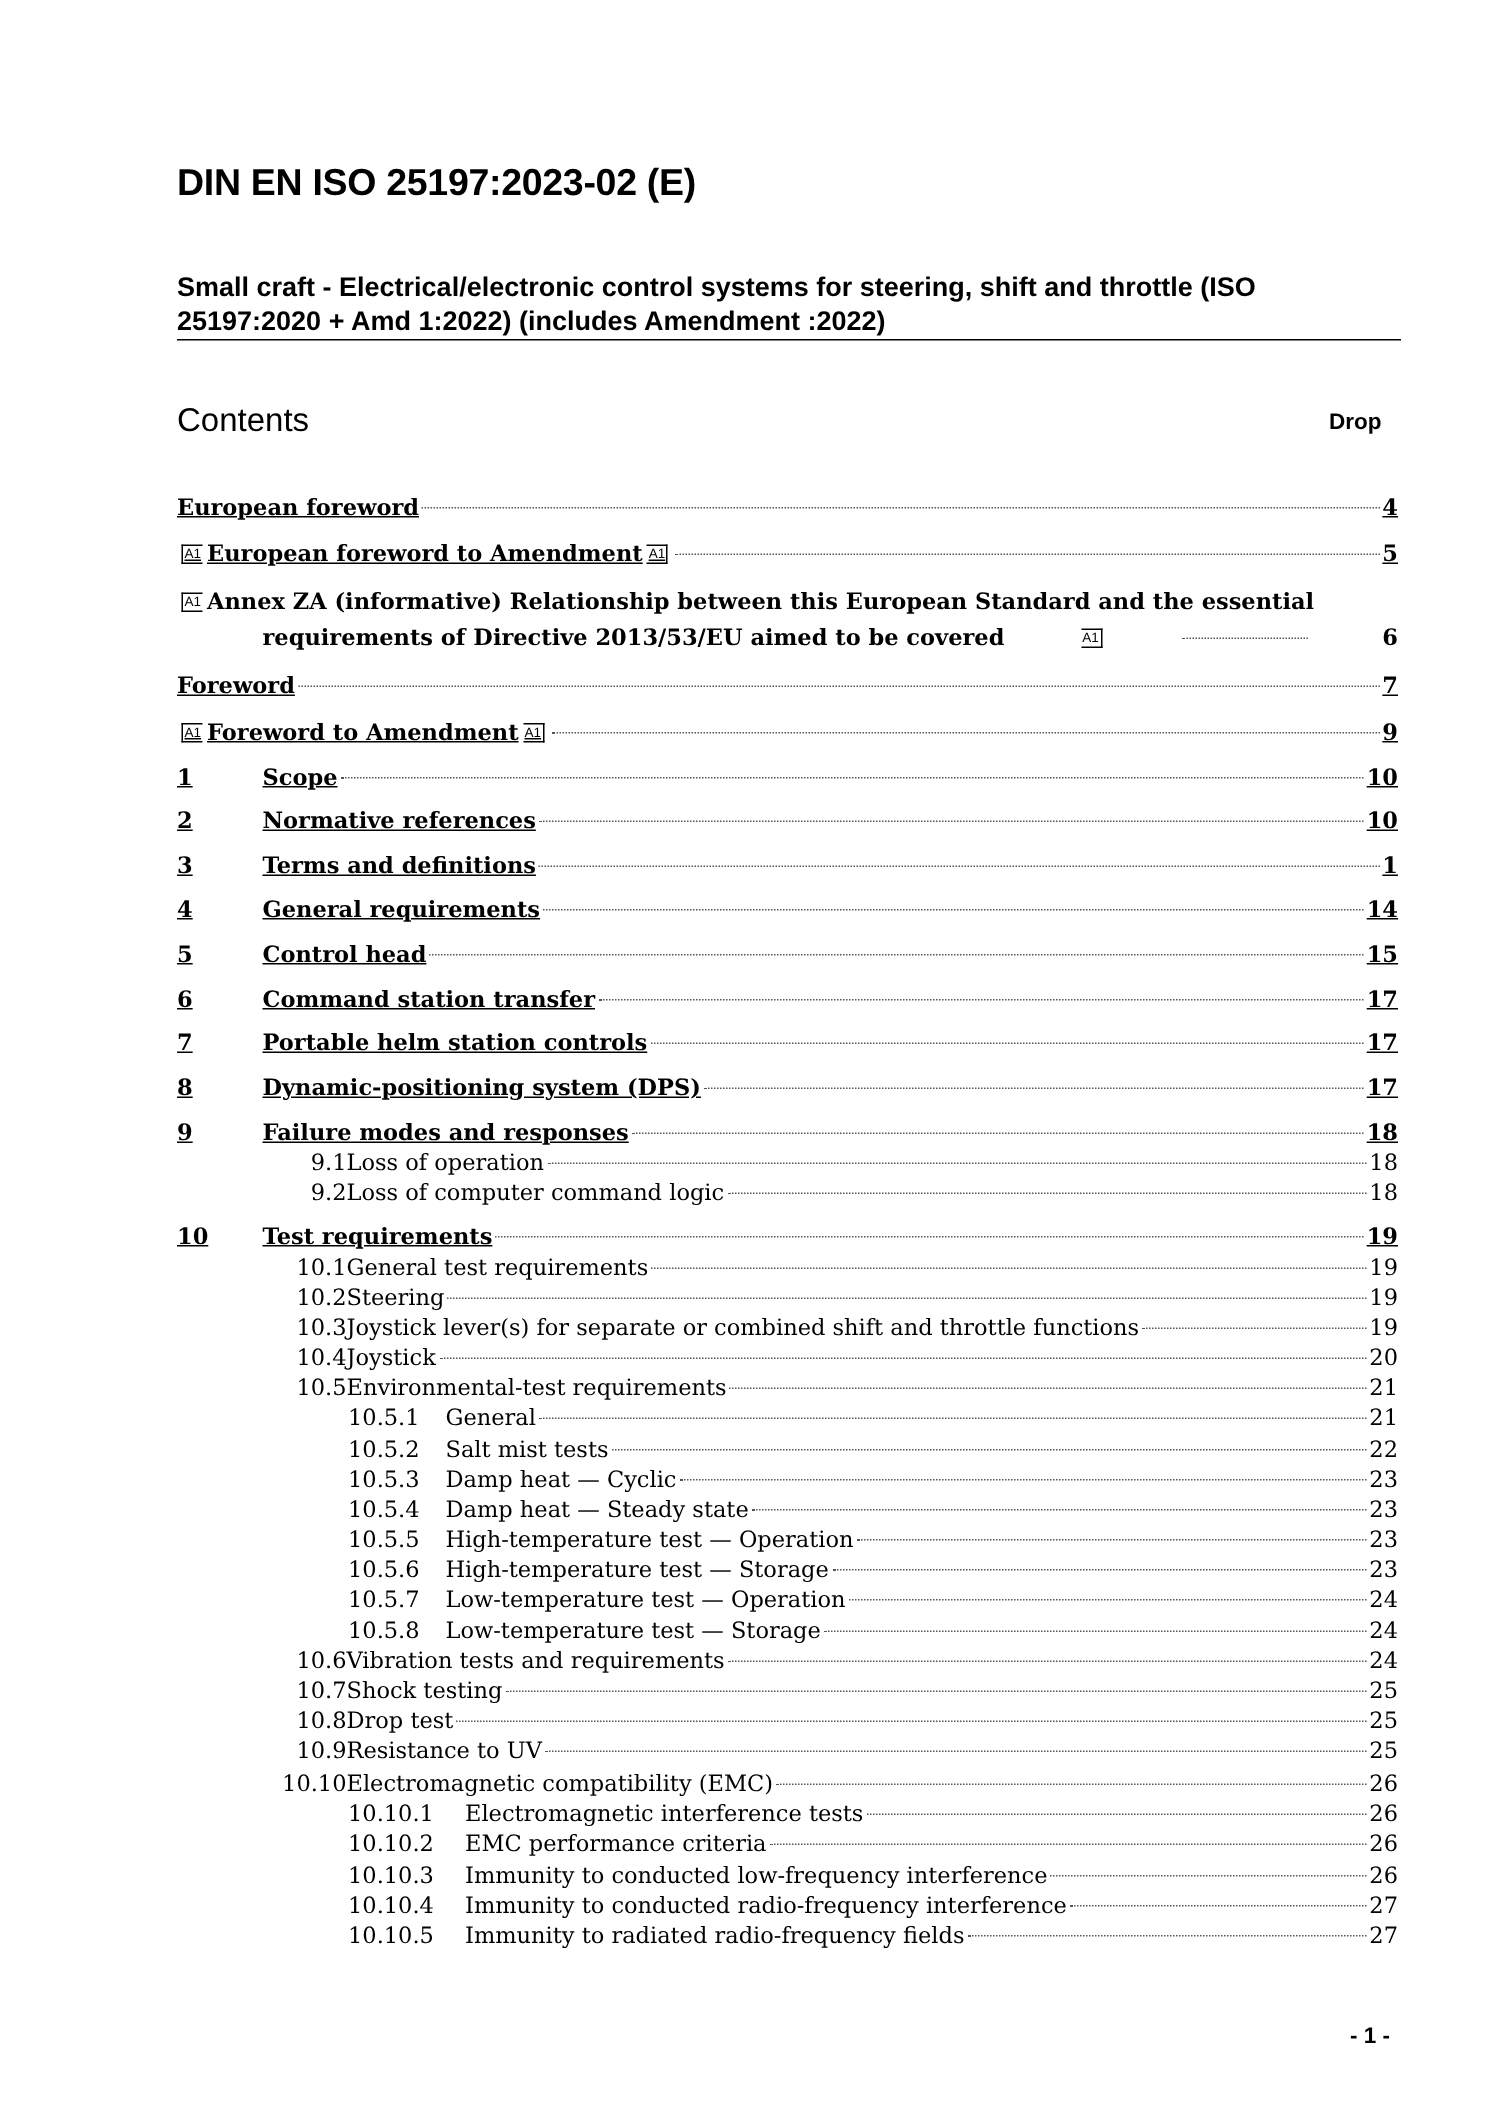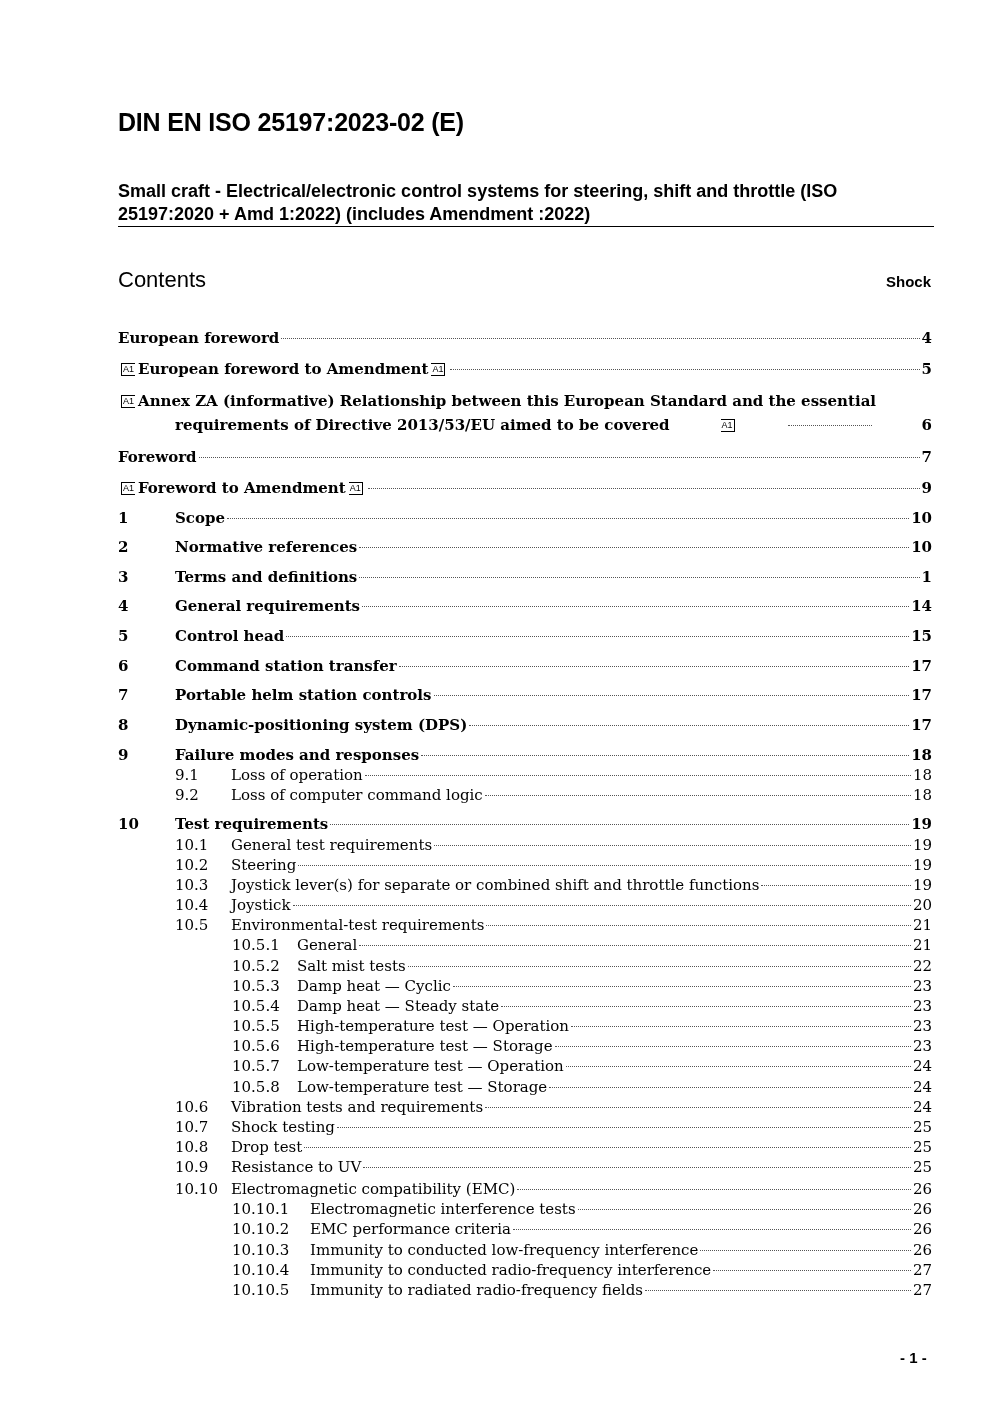--- a/index.html
+++ b/index.html
@@ -5,25 +5,25 @@
   html, body { margin: 0; padding: 0; background: #ffffff; }
   body { width: 992px; height: 1403px; position: relative; overflow: hidden; color: #000; }
   .page { position: absolute; left: 0; top: 16px; width: 992px; height: 1403px; }
   .doc-title { position: absolute; left: 118px; top: 92px; font-family: "Liberation Sans", sans-serif; font-weight: bold; font-size: 25px; letter-spacing: -0.2px; }
   .doc-subtitle { position: absolute; left: 118px; top: 164px; width: 816px; font-family: "Liberation Sans", sans-serif; font-weight: bold; font-size: 18px; line-height: 23px; }
   .rule { position: absolute; left: 118px; top: 210px; width: 816px; height: 0; border-top: 1.5px solid #000; }
   .contents-heading { position: absolute; left: 118px; top: 251px; font-family: "Liberation Sans", sans-serif; font-size: 22px; }
   .page-heading { position: absolute; left: 886px; top: 257px; font-family: "Liberation Sans", sans-serif; font-size: 15px; font-weight: bold; }
   .toc { position: absolute; left: 118px; top: 0; width: 814px; font-family: "DejaVu Serif", "Liberation Serif", serif; font-size: 15px; }
   .entry { position: absolute; left: 0; width: 814px; display: flex; align-items: baseline; white-space: nowrap; line-height: 20px; }
-  .entry.bold { font-weight: bold; }
+  .entry.bold { font-weight: bold; text-decoration: underline; }
   .num { flex: 0 0 auto; }
   .lvl1 .num { width: 57px; }
   .lvl2 { padding-left: 57px; box-sizing: border-box; }
-  .lvl2 .num { width: 56px; }
+  .lvl2 .num { width: 56px; text-align: right; }
   .lvl3 { padding-left: 114px; box-sizing: border-box; }
   .lvl3 .num { width: 65px; }
   .lvl4 { padding-left: 114px; box-sizing: border-box; }
   .lvl4 .num { width: 78px; }
   .txt { flex: 0 0 auto; }
   .dots { flex: 1 1 auto; border-bottom: 1px dotted #555; margin: 0 2px; height: 1px; position: relative; top: -4px; }
   .pg { flex: 0 0 auto; text-align: right; }
   .amd { display: inline-block; border: 1px solid #000; font-family: "Liberation Sans", sans-serif; font-size: 9px; line-height: 11px; padding: 0 1px; margin: 0 3px; position: relative; top: -2px; font-weight: normal; }
   .amd-open { border-right: none; }
   .amd-close { border-left: none; }
@@ -33,21 +33,21 @@
 </style>
 </head>
 <body>
 
 <div class="page">
   <div class="doc-title">DIN EN ISO 25197:2023-02 (E)</div>
   <div class="doc-subtitle">Small craft - Electrical/electronic control systems for steering, shift and throttle (ISO 25197:2020 + Amd 1:2022) (includes Amendment :2022)</div>
   <div class="rule"></div>
 
   <div class="contents-heading">Contents</div>
-  <div class="page-heading">Shock</div>
+  <div class="page-heading">Drop</div>
 
   <div class="toc">
 
     <div class="entry lvl0 bold" style="top:312px">
       <span class="txt">European foreword</span>
       <span class="dots"></span>
       <span class="pg">4</span>
     </div>
 
     <div class="entry lvl0 bold" style="top:343px">

